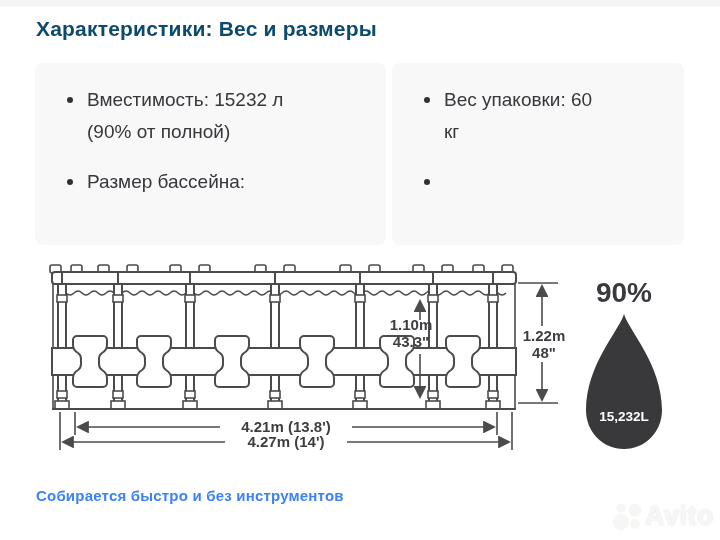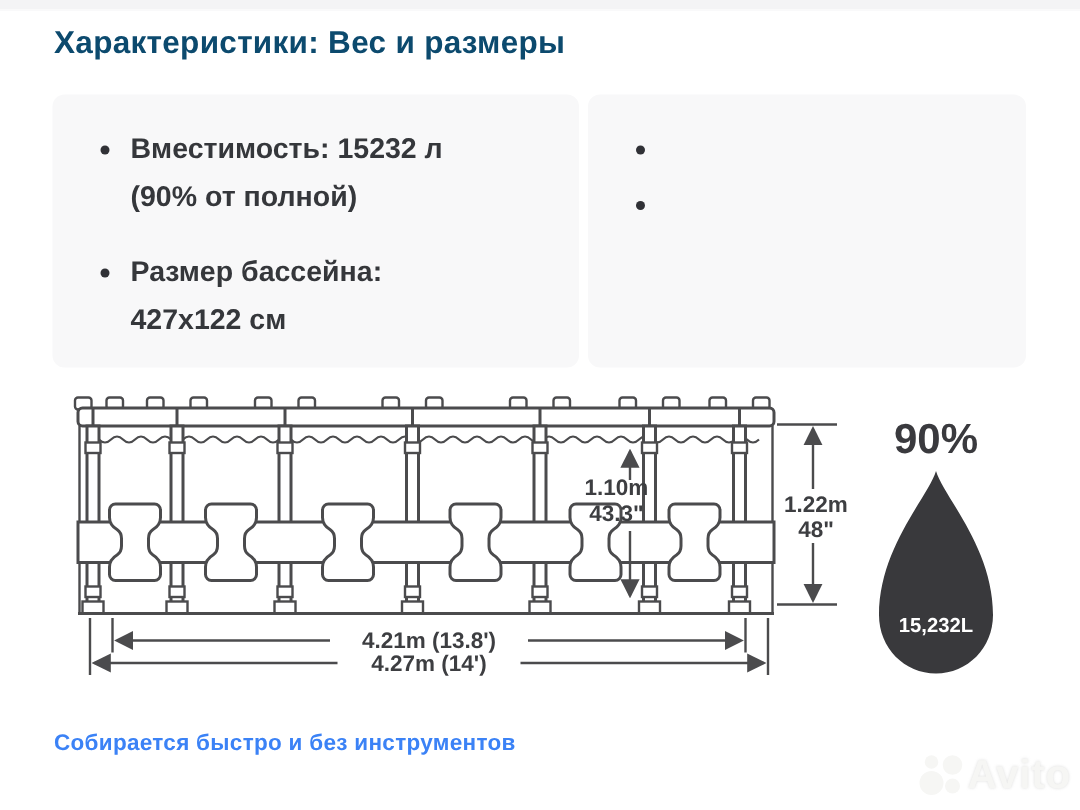--- a/index.html
+++ b/index.html
@@ -15,21 +15,21 @@
   }
   .page-title{
     position:absolute;left:36px;top:17px;
     font-size:21px;font-weight:700;color:#0c4a6e;letter-spacing:0.2px;
   }
   .card{
     position:absolute;top:63px;height:182px;
     background:#f8f8f9;border-radius:8px;box-sizing:border-box;
     padding:21px 10px 0 30px;
   }
-  .card-left{left:35px;width:351px;font-weight:bold;}
+  .card-left{left:35px;width:351px;}
   .card-right{left:392px;width:292px;}
   .spec-item{display:flex;align-items:flex-start;margin-bottom:18px;}
   .dot{
     width:6px;height:6px;border-radius:50%;background:#303136;
     margin:13px 14px 0 2px;flex:0 0 auto;
   }
   .spec-lines{font-size:19px;line-height:32px;color:#35373b;}
   .footer-text{
     position:absolute;left:36px;top:487px;
     font-size:15px;font-weight:700;color:#3b82f6;letter-spacing:0.2px;
@@ -55,28 +55,31 @@
     <span class="dot"></span>
     <div class="spec-lines">
       <div>Вместимость: 15232 л</div>
       <div>(90% от полной)</div>
     </div>
   </div>
   <div class="spec-item">
     <span class="dot"></span>
     <div class="spec-lines">
       <div>Размер бассейна:</div>
-      <div>427x122 см</div>
     </div>
   </div>
 </div>
 
 <div class="card card-right">
   <div class="spec-item">
     <span class="dot"></span>
+    <div class="spec-lines">
+      <div>Вес упаковки: 60</div>
+      <div>кг</div>
+    </div>
   </div>
   <div class="spec-item">
     <span class="dot"></span>
     <div class="spec-lines">
     </div>
   </div>
 </div>
 
 <svg class="diagram" viewBox="0 0 660 205" width="660" height="205">
   <defs>

